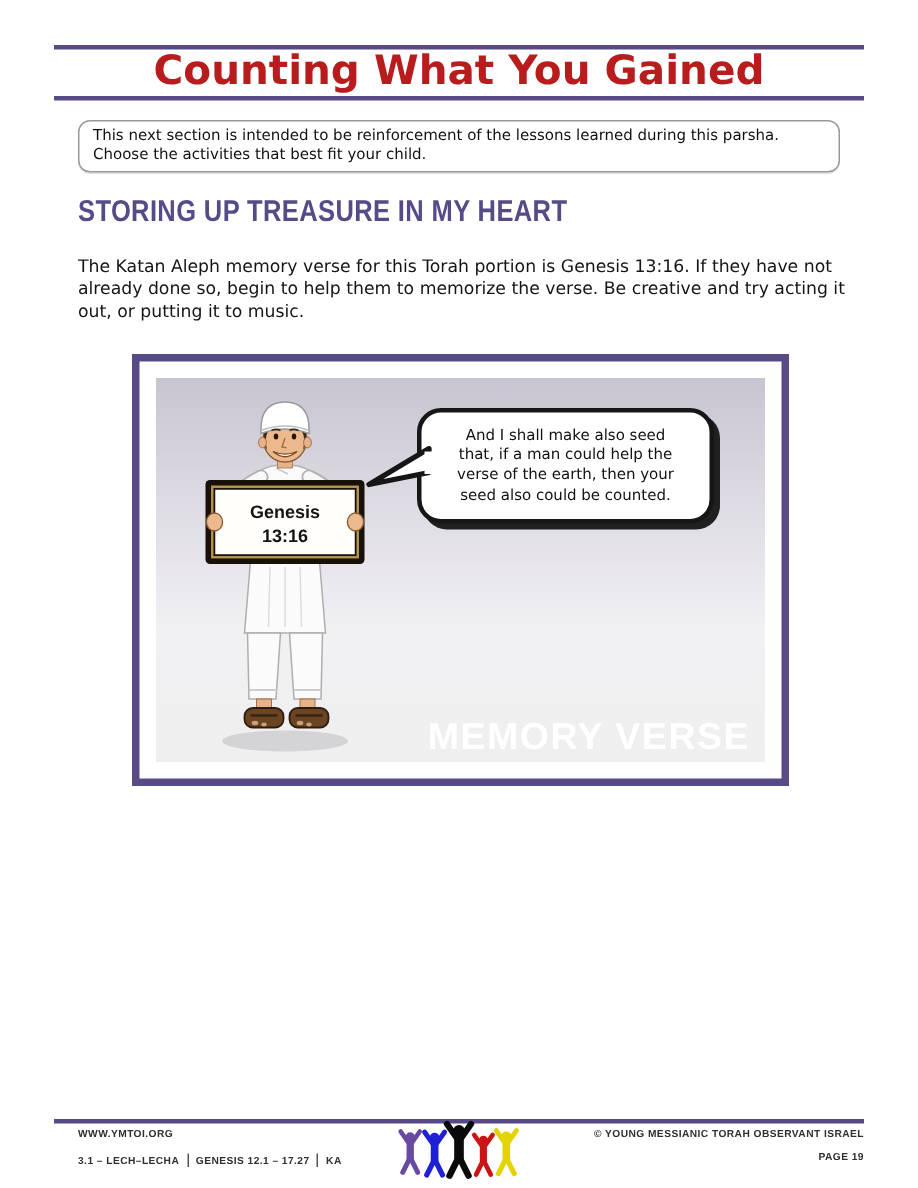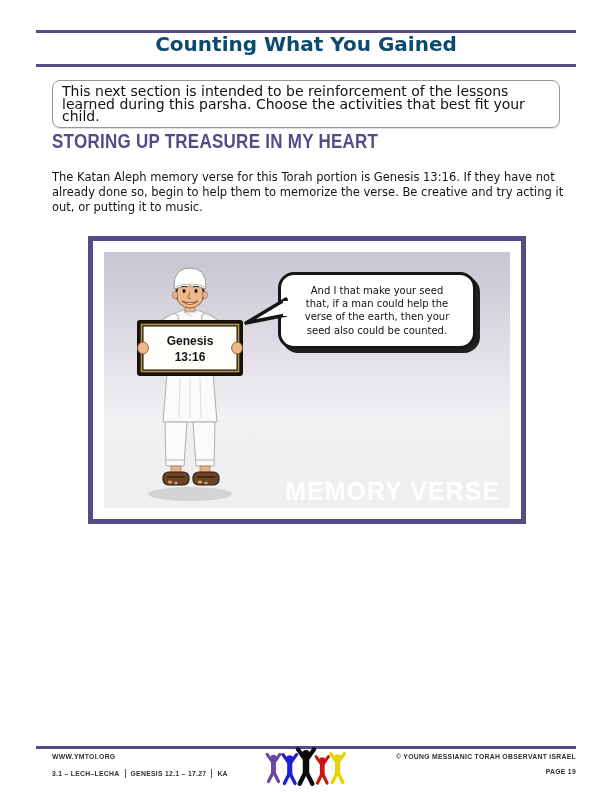--- a/index.html
+++ b/index.html
@@ -4,26 +4,26 @@
 <style>
   * { margin:0; padding:0; box-sizing:border-box; }
   html,body { width:612px; height:792px; background:#ffffff; font-family:"DejaVu Sans", sans-serif; }
   .page { position:relative; width:612px; height:792px; background:#fff; overflow:hidden; }
 
   
   .rule { position:absolute; left:36px; width:540px; height:3px; background:#584a87; }
   .rule-top { top:30px; }
   .rule-bottom { top:64px; }
   .page-title { position:absolute; top:32px; left:0; right:0; text-align:center;
-    font-size:20px; font-weight:bold; color:#0c4a6e; letter-spacing:0px; }
+    font-size:27px; font-weight:bold; color:#b91c1c; letter-spacing:0px; }
 
   
   .intro-box { position:absolute; left:52px; top:80px; width:508px; min-height:34px;
     border:1px solid #989898; border-radius:8px; padding:4px 9px;
-    font-size:14px; line-height:12.5px; color:#111; box-shadow:0 1px 0 rgba(0,0,0,0.12); }
+    font-size:10px; line-height:12.5px; color:#111; box-shadow:0 1px 0 rgba(0,0,0,0.12); }
 
   
   .section-heading { position:absolute; left:52px; top:130px; font-family:"Liberation Sans",sans-serif;
     font-size:20px; font-weight:bold; color:#584a87; transform:scaleX(0.85); transform-origin:left center;
     white-space:nowrap; letter-spacing:0.3px; }
   .section-body { position:absolute; left:52px; top:158px; width:516px;
     font-size:11.5px; line-height:15px; color:#151515;margin-top:12px; }
 
   
   .figure-frame { position:absolute; left:88px; top:236px; width:438px; height:288px;
@@ -130,21 +130,21 @@
 
         <ellipse cx="9" cy="90" rx="5.4" ry="6" fill="#ecb98e" stroke="#8a5a30" stroke-width="0.9"></ellipse>
         <ellipse cx="103" cy="90" rx="5.4" ry="6" fill="#ecb98e" stroke="#8a5a30" stroke-width="0.9"></ellipse>
       </svg>
 
       <div class="speech-bubble">
         <svg class="bubble-tail" viewBox="0 0 44 34">
           <polygon points="42,4 2,28 42,20" fill="#ffffff" stroke="#161616" stroke-width="3.5" stroke-linejoin="round"></polygon>
           <rect x="39" y="6" width="7" height="15" fill="#ffffff"></rect>
         </svg>
-        <div>And I that make your seed</div>
+        <div>And I shall make also seed</div>
         <div>that, if a man could help the</div>
         <div>verse of the earth, then your</div>
         <div>seed also could be counted.</div>
       </div>
 
       <div class="watermark">MEMORY VERSE</div>
     </div>
   </div>
 
   <div class="footer-rule"></div>

